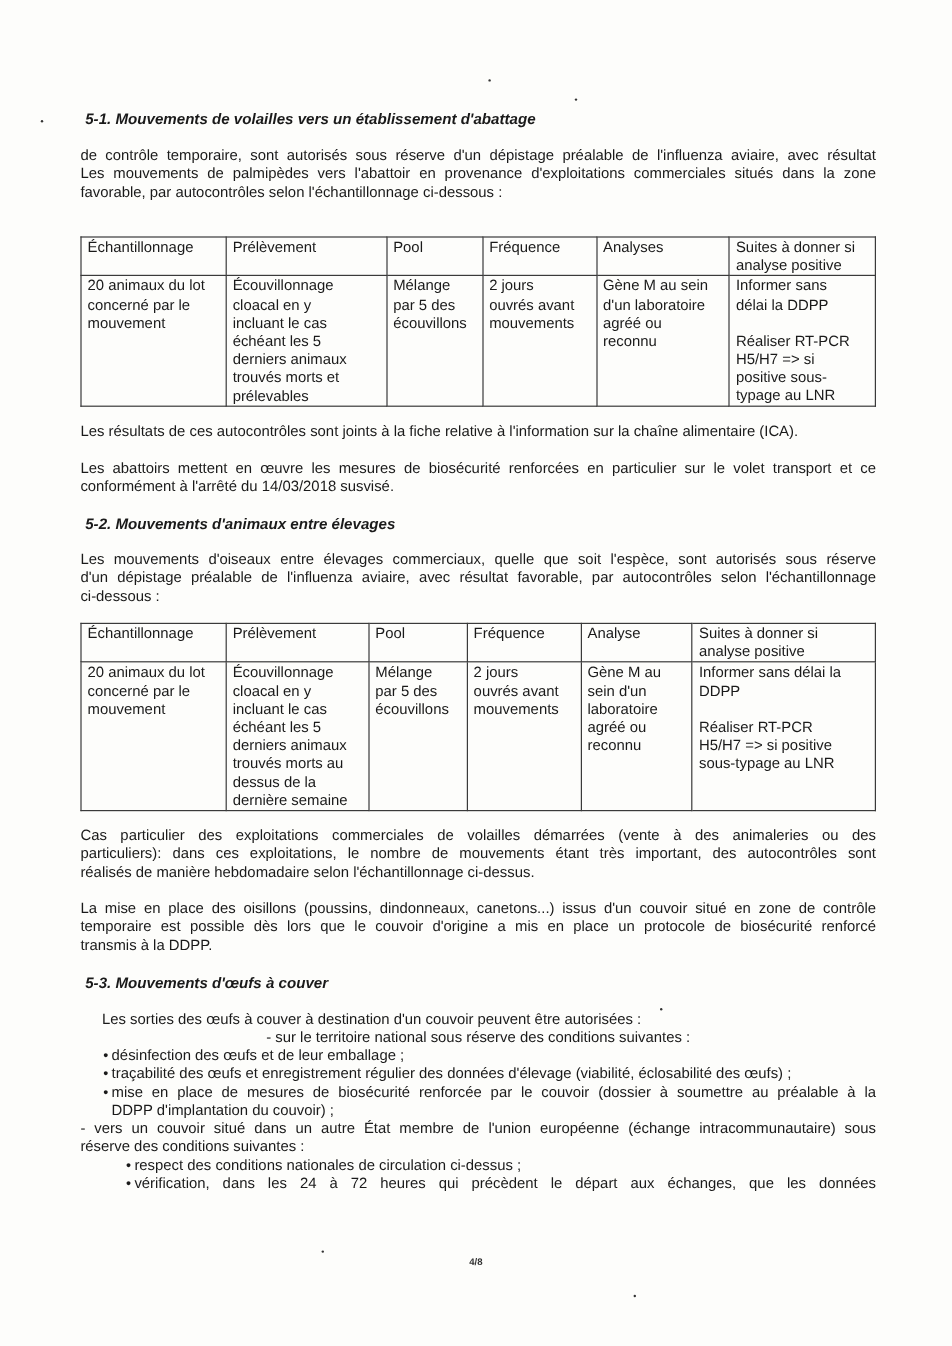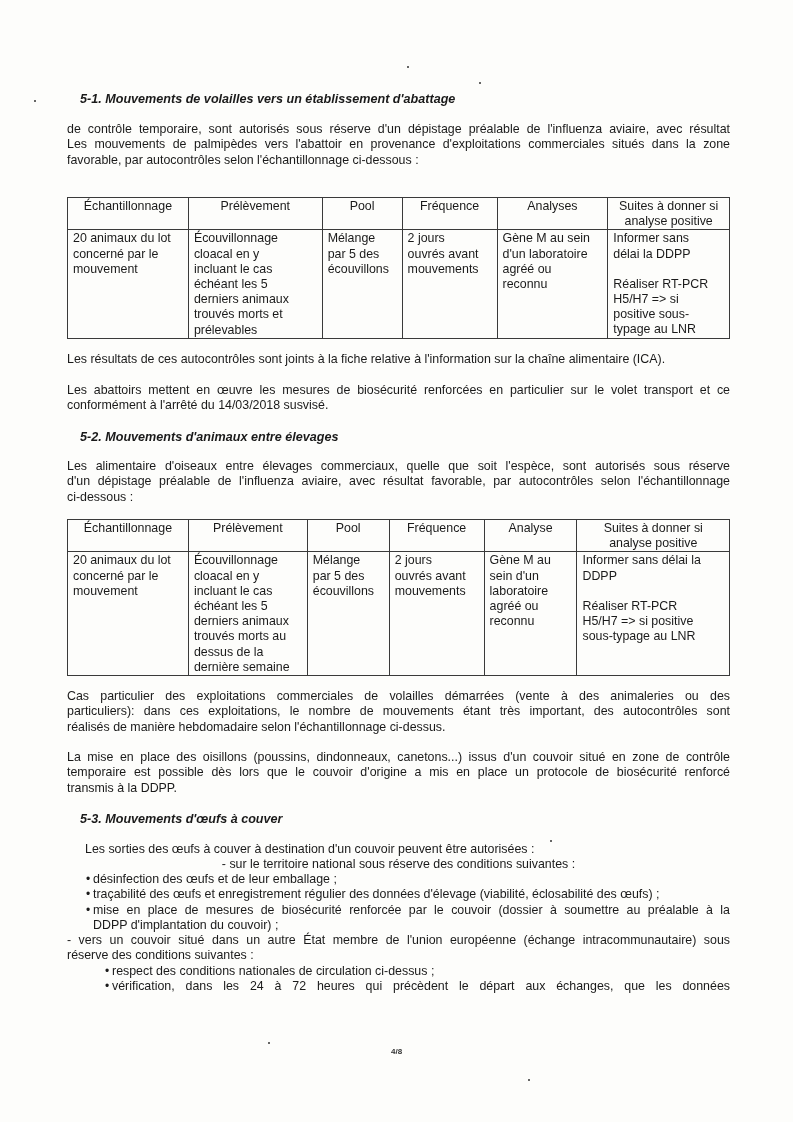--- a/index.html
+++ b/index.html
@@ -7,37 +7,37 @@
     body {
       position: relative;
       font-family: "Liberation Sans", sans-serif;
       font-size: 12.4px;
       color: #1a1a1a;
       line-height: 15.4px;
       overflow: hidden;
     }
     .page { position: absolute; left: 67px; top: 0; width: 663px; }
     .heading {
-      position: absolute; left: 13px;
+      position: absolute; left: 4px;
       font-weight: bold; font-style: italic; font-size: 12.6px;
     }
     .para { position: absolute; left: 0; width: 663px; text-align: justify; }
     .para.left { text-align: left; }
     .just-line { display: block; text-align: justify; text-align-last: justify; }
     table.grid {
       position: absolute; left: 0;
       border-collapse: collapse;
       font-size: 12.4px; line-height: 15.2px;
     }
     table.grid td {
       border: 1px solid #3a3a3a;
       vertical-align: top;
       padding: 1px 5px 0 5px;
     }
-    table.grid tr.head td { height: 31px; text-align: center; }
+    table.grid tr.head td { height: 31px; }
     .cell-line { display: block; }
     .cell-gap { display: block; height: 15px; }
     .bullets { position: absolute; list-style: none; }
     .bullets li { position: relative; }
     .bullets li .dot {
       position: absolute; font-size: 12px;
     }
     .page-num {
       position: absolute; left: 391px; top: 1044px;
       font-size: 8px; font-weight: bold; color: #333;
@@ -135,21 +135,21 @@
   <div class="para left" style="top:352px;">Les résultats de ces autocontrôles sont joints à la fiche relative à l'information sur la chaîne alimentaire (ICA).</div>
 
   <div class="para" style="top:383px;">
     <span class="just-line">Les abattoirs mettent en œuvre les mesures de biosécurité renforcées en particulier sur le volet transport et ce</span>
     <span style="display:block;">conformément à l'arrêté du 14/03/2018 susvisé.</span>
   </div>
 
   <div class="heading" style="top:430px;">5-2. Mouvements d'animaux entre élevages</div>
 
   <div class="para" style="top:459px;">
-    <span class="just-line">Les alimentaire d'oiseaux entre élevages commerciaux, quelle que soit l'espèce, sont autorisés sous réserve</span>
+    <span class="just-line">Les mouvements d'oiseaux entre élevages commerciaux, quelle que soit l'espèce, sont autorisés sous réserve</span>
     <span class="just-line">d'un dépistage préalable de l'influenza aviaire, avec résultat favorable, par autocontrôles selon l'échantillonnage</span>
     <span style="display:block;">ci-dessous :</span>
   </div>
 
   <table class="grid" style="top:519px; width:663px;">
     <colgroup>
       <col style="width:121px">
         <col style="width:119px">
         <col style="width:82px">
         <col style="width:95px">

